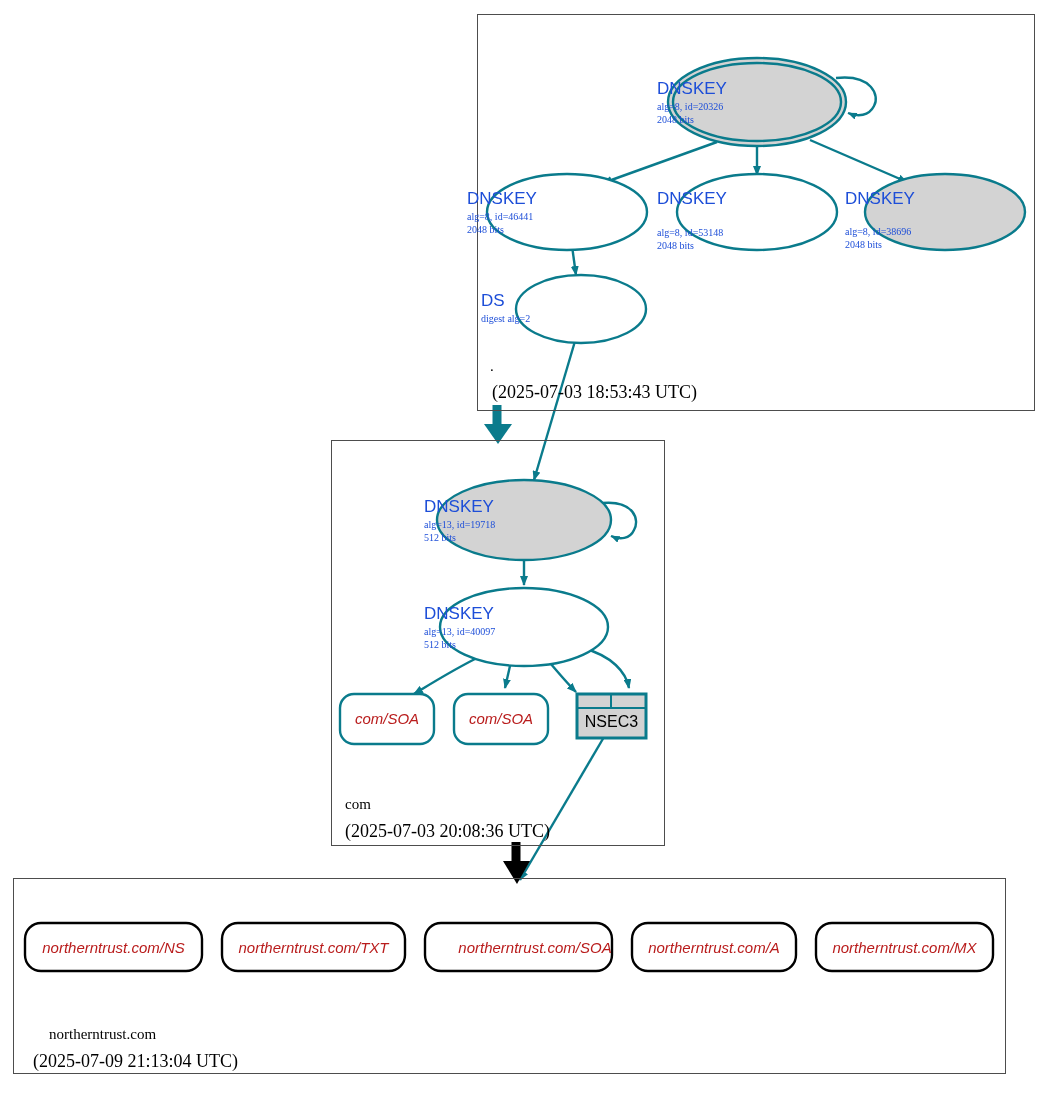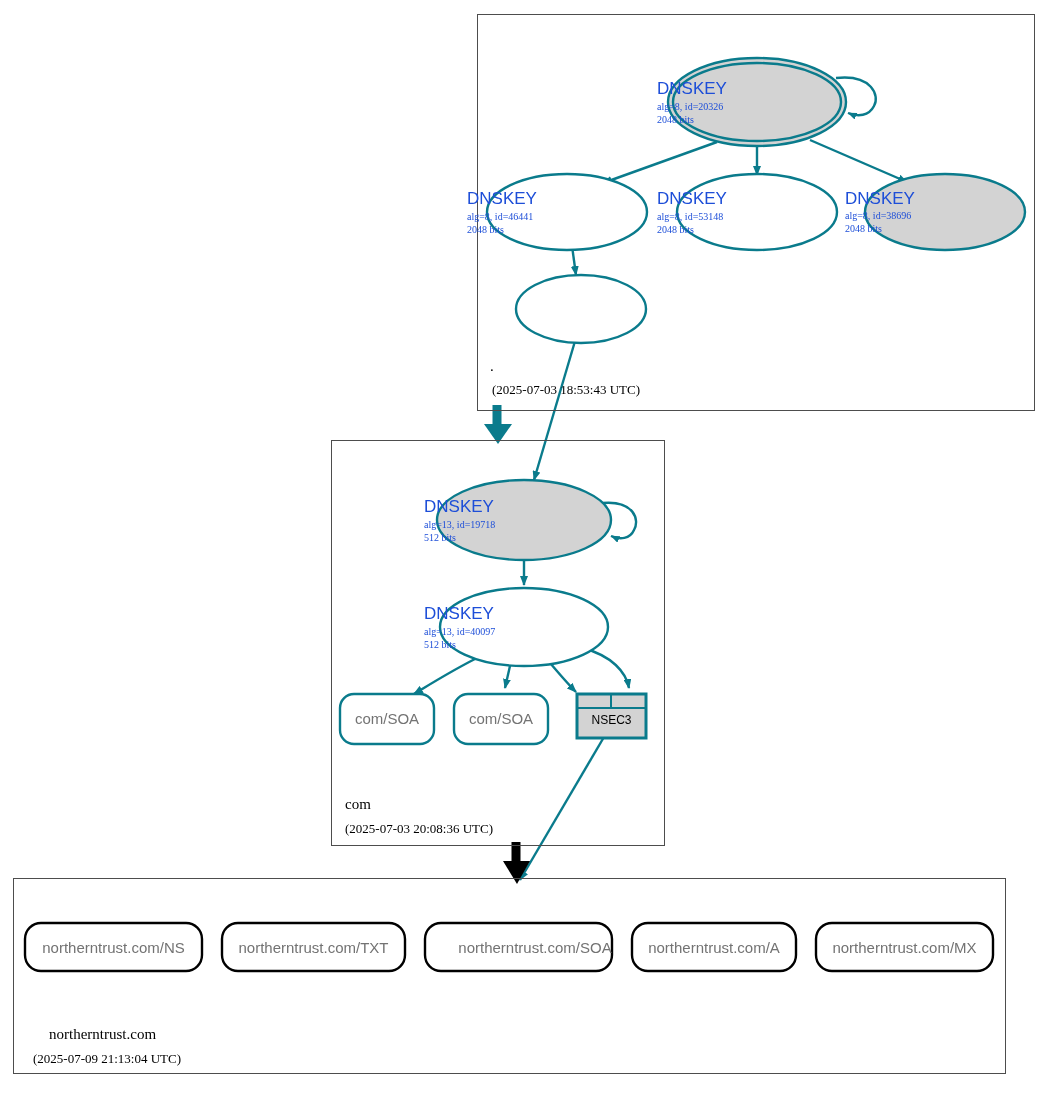--- a/index.html
+++ b/index.html
@@ -34,21 +34,21 @@
     background: transparent;
     box-sizing: border-box;
   }
   .zone-label {
     position: absolute;
     font-family: "Liberation Serif", serif;
     color: #000000;
     white-space: nowrap;
   }
   .zone-name { font-size: 15px; }
-  .zone-time { font-size: 13px; }
+  .zone-time { font-size: 18px; }
 
   
   .node-text {
     position: absolute;
     color: #1d4ed8;
     white-space: nowrap;
     pointer-events: none;
     line-height: 1;
   }
   .nt-title {
@@ -57,29 +57,30 @@
   }
   .nt-sub {
     font-family: "Liberation Serif", serif;
     font-size: 10px;
   }
   .rr-text {
     position: absolute;
     text-align: center;
     font-family: "Liberation Sans", sans-serif;
     font-size: 15px;
-    color: #737373;
+    color: #b91c1c;
     white-space: nowrap;
     pointer-events: none;
+    font-style: italic;
   }
   .nsec-text {
     position: absolute;
     text-align: center;
     font-family: "Liberation Sans", sans-serif;
-    font-size: 12px;
+    font-size: 16px;
     color: #000000;
     white-space: nowrap;
     pointer-events: none;
   }
 </style>
 </head>
 <body>
 
 <div id="stage">
 
@@ -235,30 +236,34 @@
   </div>
 
   <div class="node-text" style="left:467px; top:190px; width:200px;">
     <div class="nt-title">DNSKEY</div>
     <div class="nt-sub" style="margin-top:5px;">alg=8, id=46441</div>
     <div class="nt-sub" style="margin-top:3px;">2048 bits</div>
   </div>
 
   <div class="node-text" style="left:657px; top:190px; width:200px;">
     <div class="nt-title">DNSKEY</div>
-    <div class="nt-sub" style="margin-top:5px;">alg=8, id=53148</div>
+    <div class="nt-sub" style="margin-top:21px;">alg=8, id=53148</div>
     <div class="nt-sub" style="margin-top:3px;">2048 bits</div>
   </div>
 
   <div class="node-text" style="left:845px; top:190px; width:200px;">
     <div class="nt-title">DNSKEY</div>
-    <div class="nt-sub" style="margin-top:4px;">alg=8, id=38696</div>
-    <div class="nt-sub" style="margin-top:3px;">2048 bits</div>
-  </div>
-
+    <div class="nt-sub" style="margin-top:20px;">alg=8, id=38696</div>
+    <div class="nt-sub" style="margin-top:3px;">2048 bits</div>
+  </div>
+
+  <div class="node-text" style="left:481px; top:292px; width:200px;">
+    <div class="nt-title">DS</div>
+    <div class="nt-sub" style="margin-top:5px;">digest alg=2</div>
+  </div>
 
   <div class="node-text" style="left:424px; top:498px; width:200px;">
     <div class="nt-title">DNSKEY</div>
     <div class="nt-sub" style="margin-top:5px;">alg=13, id=19718</div>
     <div class="nt-sub" style="margin-top:3px;">512 bits</div>
   </div>
 
   <div class="node-text" style="left:424px; top:605px; width:200px;">
     <div class="nt-title">DNSKEY</div>
     <div class="nt-sub" style="margin-top:5px;">alg=13, id=40097</div>

